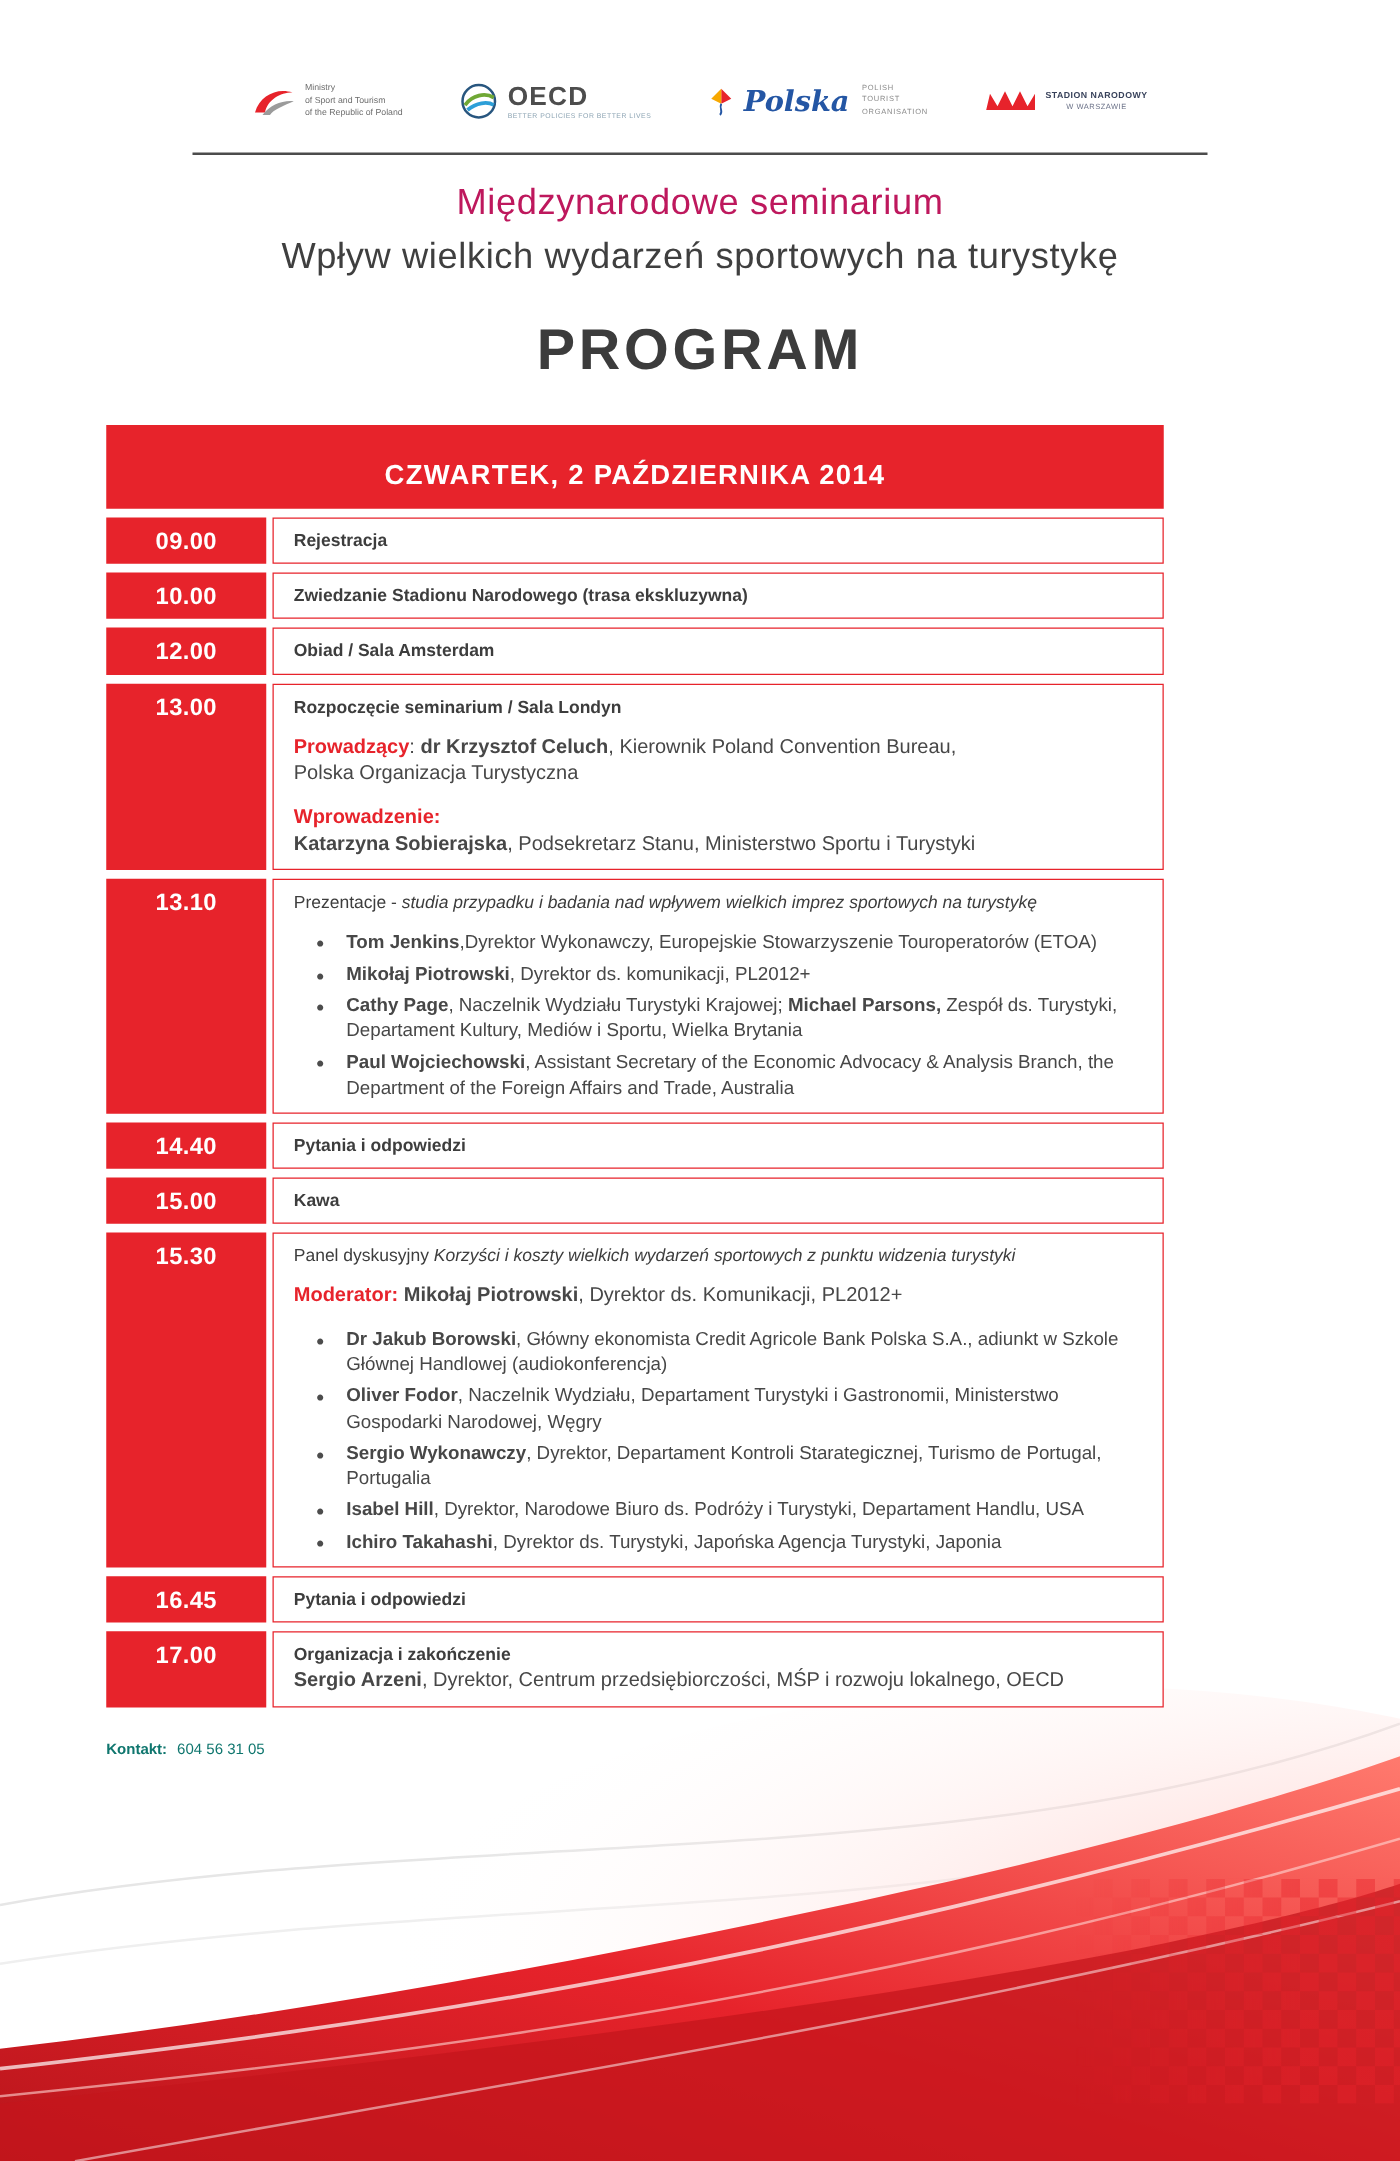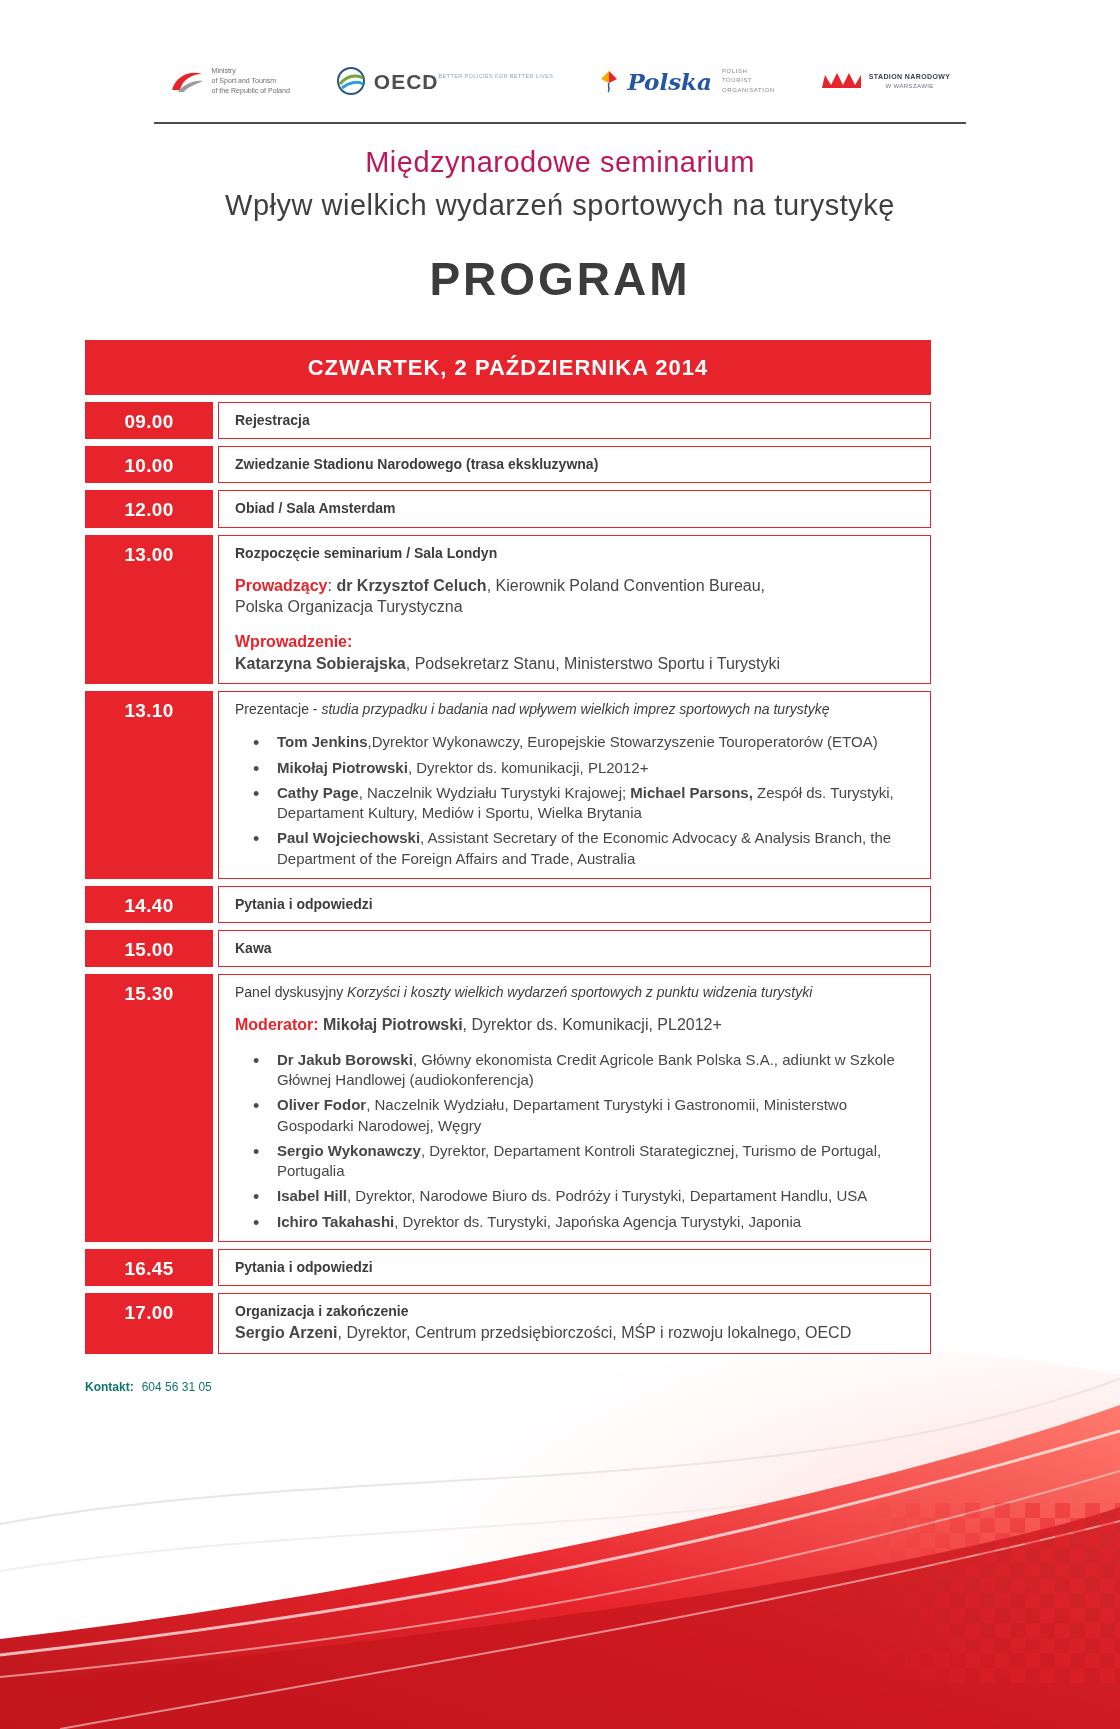--- a/index.html
+++ b/index.html
@@ -14,39 +14,39 @@
     color: #3d3d3d;
   }
   :root { --red: #e7232b; --ink: #3d3d3d; --body: #474747; }
 
   
   .logos { display: flex; align-items: center; justify-content: center; gap: 46px; padding-top: 54px; height: 108px; position: relative; z-index: 2; }
   .logo { display: flex; align-items: center; gap: 8px; }
   .icon { display: inline-flex; align-items: center; }
   .ln { display: block; }
   .ministry-text { font-size: 7px; color: #6d6d6d; line-height: 1.4; }
-  .oecd-block { display: inline-flex; flex-direction: row; }
+  .oecd-block { display: inline-flex; flex-direction: column; }
   .oecd-name { font-size: 21px; font-weight: bold; color: #4d4d4d; letter-spacing: 1px; line-height: 1; }
   .oecd-tag { font-size: 5.5px; color: #8fa6b5; letter-spacing: 0.4px; margin-top: 2px; }
   .polska-script { font-family: "DejaVu Serif", serif; font-style: italic; font-weight: bold; color: #2456a4; font-size: 23px; line-height: 1; }
   .polska-org { font-size: 6px; color: #8a8a8a; line-height: 1.6; letter-spacing: 0.6px; margin-left: 2px; }
   .stadion-text { font-size: 7px; color: #37415a; text-align: center; line-height: 1.45; letter-spacing: 0.4px; font-weight: bold; }
   .stadion-text .small { font-weight: normal; font-size: 6px; color: #6b7288; }
 
   
   .rule { width: 812px; margin: 14px auto 0; border: none; border-top: 2px solid #4c4c4c; position: relative; z-index: 2; }
   .title1 { margin-top: 22px; text-align: center; font-size: 29px; color: #be185d; letter-spacing: 0.5px; position: relative; z-index: 2; }
   .title2 { margin-top: 10px; text-align: center; font-size: 29px; color: #3f3f3f; letter-spacing: 0.5px; position: relative; z-index: 2; }
   .program { margin-top: 30px; text-align: center; font-size: 46px; font-weight: bold; color: #3c3c3c; letter-spacing: 3px; position: relative; z-index: 2; }
 
   
   .schedule { width: 846px; margin: 34px 0 0 85px; position: relative; z-index: 2; }
   .banner {
     background: var(--red); color: #ffffff; font-weight: bold;
-    font-size: 22px; text-align: center; padding: 15px 0 14px; letter-spacing: 1px;
+    font-size: 22px; text-align: center; padding: 27px 0 14px; letter-spacing: 1px;
   }
   .row { display: flex; gap: 5px; margin-top: 7px; align-items: stretch; border-radius: 12px; }
   .time {
     flex: 0 0 128px; background: var(--red); color: #ffffff;
     font-weight: bold; font-size: 19px; text-align: center;
     padding-top: 9px; letter-spacing: 0.3px;
   }
   .cell { flex: 1; border: 1.5px solid var(--red); background: #ffffff; padding: 8px 12px 9px 16px; }
   .rtitle { font-size: 14px; color: var(--ink); line-height: 1.3; }
   .para { margin-top: 13px; font-size: 16px; line-height: 1.35; color: var(--body); }

